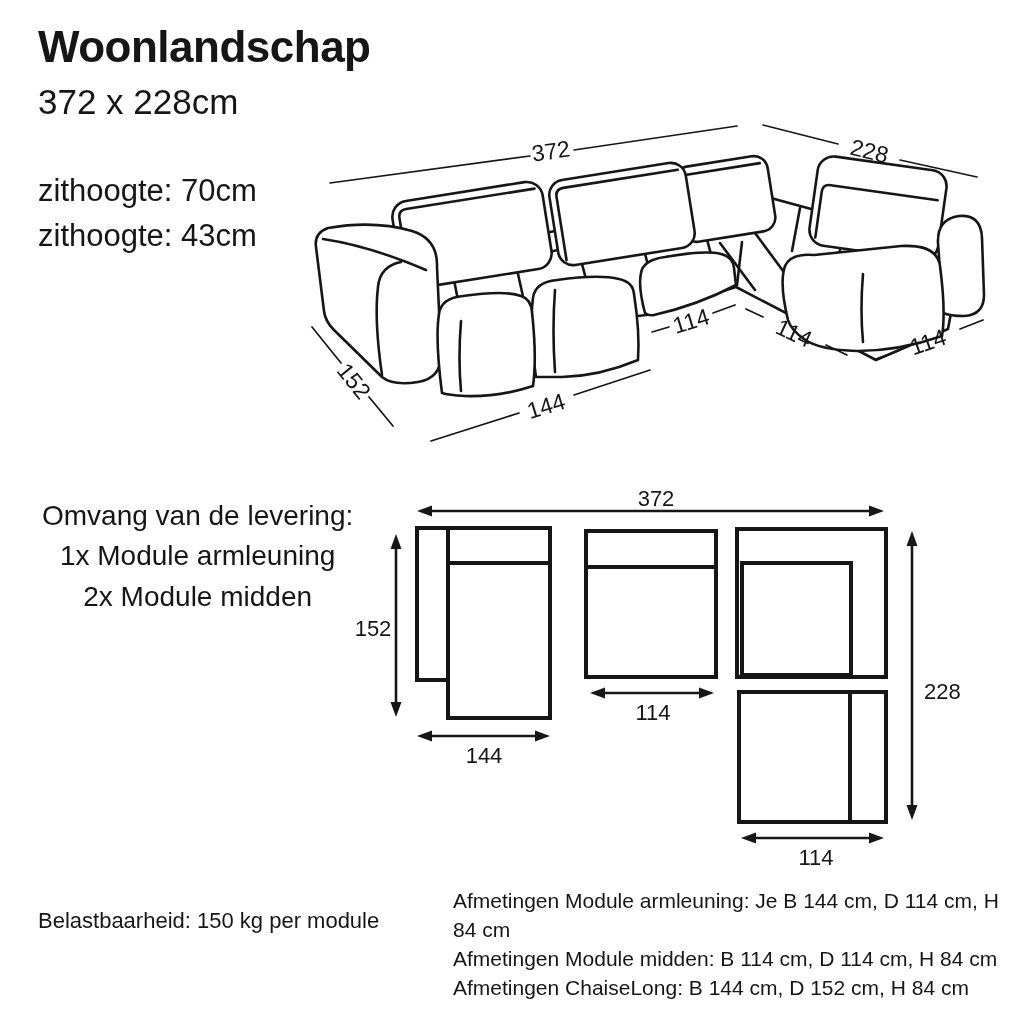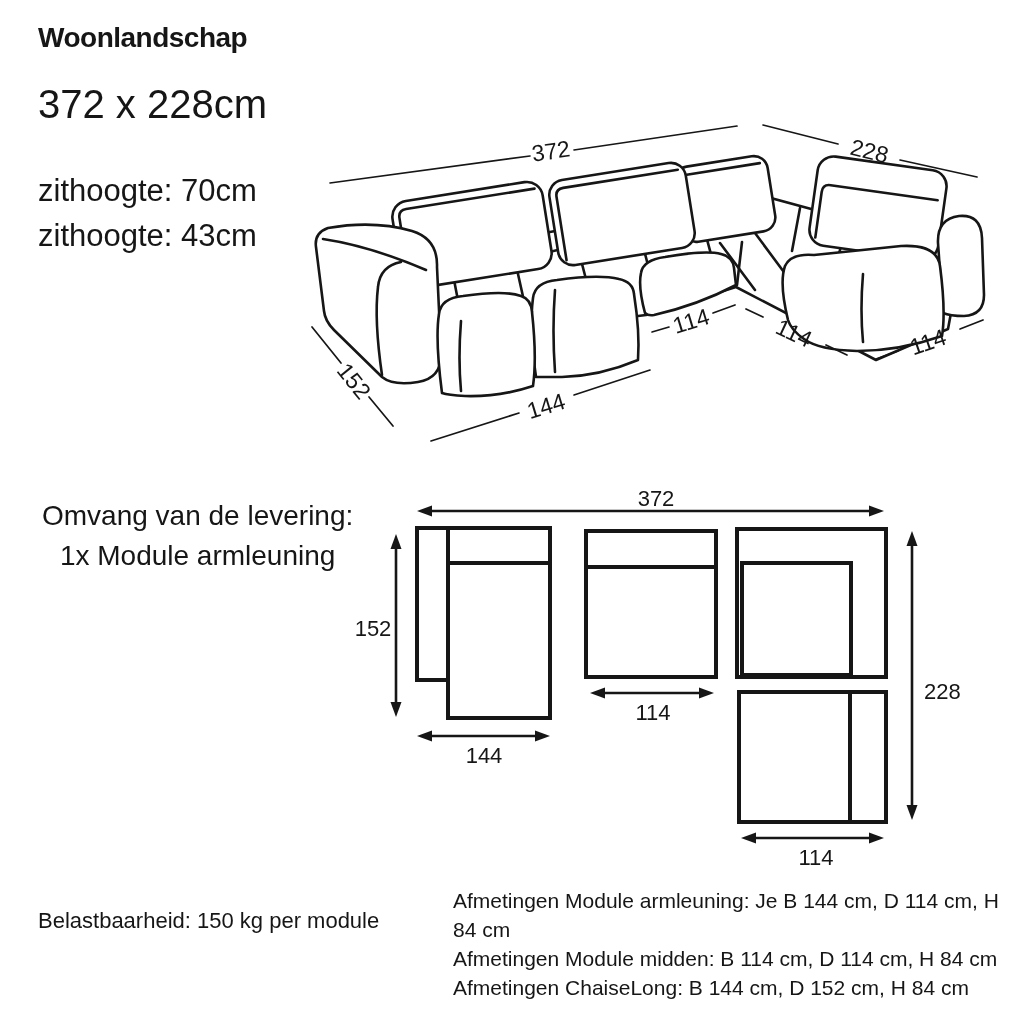--- a/index.html
+++ b/index.html
@@ -1,22 +1,22 @@
 <!DOCTYPE html>
 <html><head>
 <meta charset="utf-8">
 <style>
   html,body{margin:0;padding:0;}
   body{
     width:1024px;height:1024px;background:#ffffff;position:relative;overflow:hidden;
     font-family:"Liberation Sans", sans-serif;color:#161616;
   }
   .abs{position:absolute;}
-  #title{left:38px;top:22px;font-size:28px;font-weight:700;letter-spacing:-0.5px;}
-  #size{left:38px;top:82px;font-size:40px;}
+  #title{left:38px;top:22px;font-size:44px;font-weight:700;letter-spacing:-0.5px;}
+  #size{left:38px;top:82px;font-size:35px;}
   #specs{left:38px;top:168px;font-size:31px;line-height:45px;}
   #delivery{left:42px;top:500px;}
   #delivery .hd{font-size:28px;font-weight:400;margin:0 0 3px 0;}
   #delivery .it{font-size:28px;line-height:41px;text-align:center;}
   #load{left:38px;top:908px;font-size:22px;}
   #afm{left:408px;top:886px;font-size:21px;line-height:29px;margin-left:45px;}
 
   svg text{font-family:"Liberation Sans", sans-serif;}
   .sofa-fill{fill:#ffffff;stroke:#161616;stroke-width:2.6;stroke-linecap:round;stroke-linejoin:round;}
   .sofa-line{fill:none;stroke:#161616;stroke-width:2.6;stroke-linecap:round;stroke-linejoin:round;}
@@ -125,20 +125,21 @@
 
     <path class="dim" d="M 576,244 L 598,236"></path>
       <path class="dim" d="M 660,214 L 683,205"></path>
     <text class="dim-label" x="628" y="235" transform="rotate(-19 628 227)">114</text>
   </g>
 </svg>
 
 <div class="abs" id="delivery">
   <div class="hd">Omvang van de levering:</div>
   <div class="it">1x Module armleuning</div>
+  <div class="it">2x Module midden</div>
 </div>
 
 <svg class="abs" style="left:350px;top:480px;" width="620" height="400" viewBox="0 0 620 400">
 
   <g>
     <path class="fp-line" d="M 67,48 L 200,48 L 200,238 L 98,238 L 98,200 L 67,200 Z"></path>
     <path class="fp-line" d="M 98,48 L 98,200"></path>
     <path class="fp-line" d="M 98,83 L 200,83"></path>
   </g>
 

